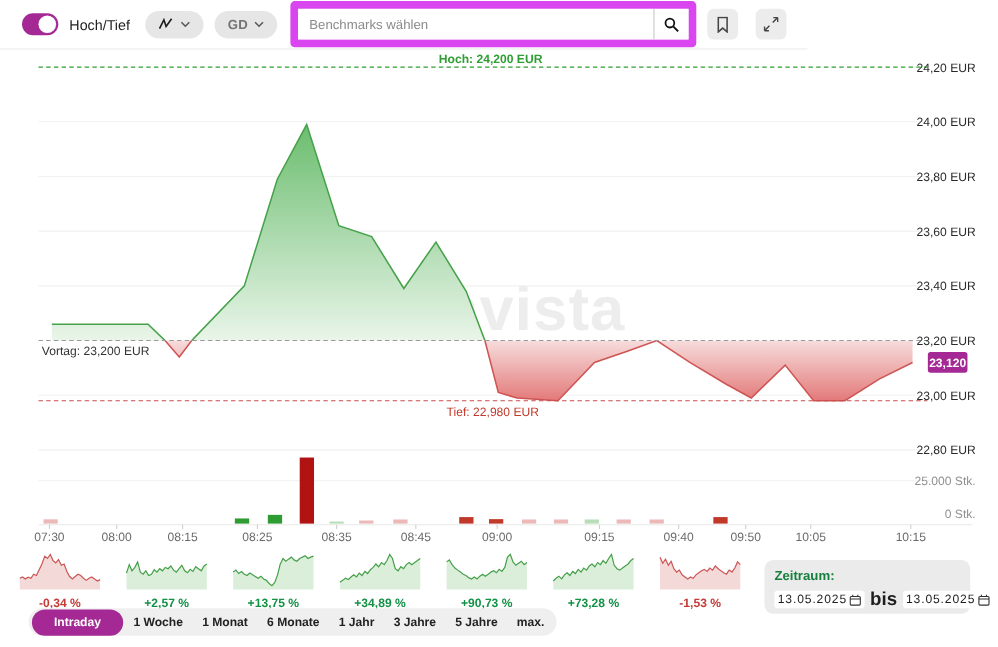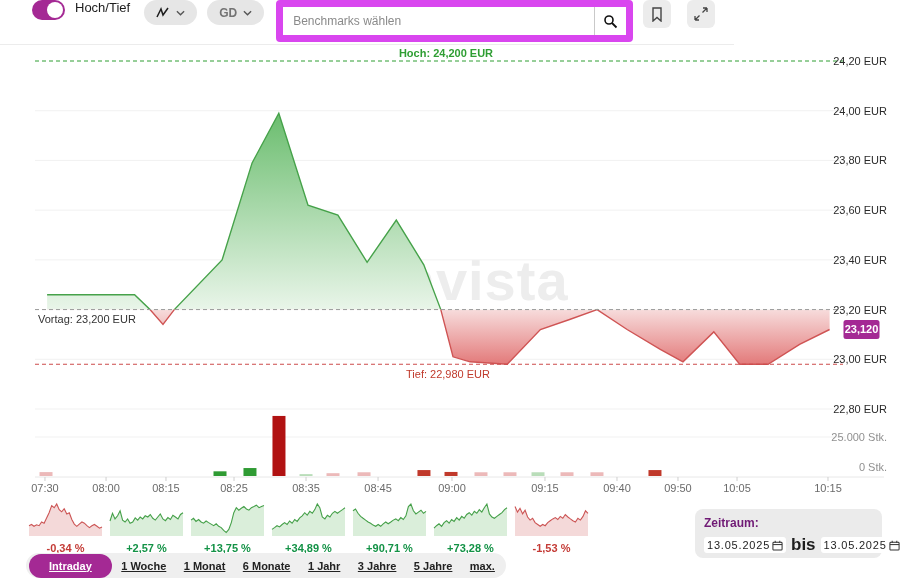--- a/index.html
+++ b/index.html
@@ -1,53 +1,53 @@
 <!DOCTYPE html>
 <html><head>
 <meta charset="utf-8">
 <style>
   html,body{margin:0;padding:0;background:#fff;}
   body{width:907px;height:588px;overflow:hidden;font-family:"Liberation Sans",sans-serif;}
   .app{position:relative;width:907px;height:588px;background:#fff;}
 
   
-  .toolbar{position:absolute;top:0;left:0;width:734px;height:45px;display:flex;
-           gap:10px;padding:0 19px 0 32px;box-sizing:border-box;border-bottom:1px solid #ececec;background:#fff;z-index:5;}
+  .toolbar{position:absolute;top:0;left:0;width:734px;height:45px;display:flex;align-items:center;
+           gap:10px;padding:0 19px 0 20px;box-sizing:border-box;border-bottom:1px solid #ececec;background:#fff;z-index:5;}
   .toggle{width:33px;height:20px;border-radius:11px;background:#a42994;position:relative;flex:none;cursor:pointer;}
   .toggle .knob{position:absolute;right:2px;top:2px;width:16px;height:16px;border-radius:50%;background:#fff;}
   .toggle-label{font-size:13px;color:#1d1d1d;margin-right:4px;}
   .pill{display:flex;align-items:center;gap:6px;background:#e6e6e6;border:none;border-radius:999px;height:25px;
         padding:0 12px;font-size:12px;font-weight:700;color:#737373;cursor:pointer;font-family:inherit;flex:none;}
   .search{flex:1;display:flex;align-items:stretch;height:28px;border:7px solid #d946ef;border-radius:4px;
           background:#fff;overflow:hidden;margin-left:2px;}
   .search input{flex:1;border:none;outline:none;padding:0 10px;font-size:12px;color:#333;font-family:inherit;min-width:0;}
   .search input::placeholder{color:#8a8a8a;}
   .search-btn{width:32px;border:none;border-left:1px solid #c9c9c9;background:#fff;display:flex;align-items:center;justify-content:center;cursor:pointer;}
   .icon-btn{width:28px;height:28px;border:none;border-radius:6px;background:#ececec;display:flex;align-items:center;justify-content:center;cursor:pointer;flex:none;}
   .icon-btn + .icon-btn{margin-left:6px;}
 
   #chart-svg{position:absolute;top:0;left:0;z-index:1;}
 
   
-  .spark-row{position:absolute;top:499px;left:28px;display:flex;gap:6px;z-index:4;}
+  .spark-row{position:absolute;top:499px;left:17px;display:flex;gap:22px;z-index:4;}
   .spark{width:75px;cursor:pointer;}
   .spark .lbl{text-align:center;font-size:11px;font-weight:700;margin-top:1px;}
   .lbl.up{color:#139246;}
   .lbl.down{color:#c43b36;}
 
   
   .tabs{position:absolute;top:553px;left:26px;width:480px;height:25px;background:#efefef;border-radius:999px;
         display:flex;align-items:center;justify-content:space-between;padding:0 3px;box-sizing:border-box;z-index:4;}
-  .tab{border:none;background:transparent;font-size:11px;font-weight:700;color:#222;padding:4px 8px;border-radius:999px;cursor:pointer;font-family:inherit;white-space:nowrap;text-decoration:underline;}
+  .tab{border:none;background:transparent;font-size:11px;font-weight:700;color:#222;padding:4px 8px;border-radius:999px;cursor:pointer;font-family:inherit;white-space:nowrap;}
   .tab.active{background:#a42994;color:#fff;padding:6px 20px;}
 
   
   .panel{position:absolute;top:509px;left:695px;width:187px;height:49px;background:#ebebeb;border-radius:8px;
          padding:7px 9px;box-sizing:border-box;z-index:4;}
-  .panel-title{font-size:12px;font-weight:700;color:#701a75;}
+  .panel-title{font-size:12px;font-weight:700;color:#15803d;}
   .dates{display:flex;align-items:center;gap:5px;margin-top:5px;}
   .date{display:flex;align-items:center;gap:2px;background:#fff;border-radius:3px;padding:2px 3px;cursor:pointer;}
   .date input{border:none;outline:none;width:63px;font-size:11px;letter-spacing:.8px;color:#1d1d1d;font-family:inherit;padding:0;background:transparent;}
   .bis{font-size:17px;font-weight:700;color:#1d1d1d;}
 </style>
 </head>
 <body>
 
 <div class="app">
 
@@ -199,21 +199,21 @@
           <polygon points="1.0,21.1 3.5,19.3 6.0,22.4 8.6,20.5 11.1,23.0 13.6,24.2 16.1,22.0 18.6,23.6 21.1,25.1 23.7,26.7 26.2,24.8 28.7,27.3 31.2,28.6 33.7,31.4 36.2,33.5 38.8,30.4 41.3,23.6 43.8,13.7 46.3,8.7 48.8,11.2 51.3,9.3 53.9,7.5 56.4,10.0 58.9,11.2 61.4,8.7 63.9,7.5 66.4,6.2 69.0,8.7 71.5,7.5 74.0,6.6 74,37 1,37" fill="#daeeda"></polygon>
           <polyline points="1.0,21.1 3.5,19.3 6.0,22.4 8.6,20.5 11.1,23.0 13.6,24.2 16.1,22.0 18.6,23.6 21.1,25.1 23.7,26.7 26.2,24.8 28.7,27.3 31.2,28.6 33.7,31.4 36.2,33.5 38.8,30.4 41.3,23.6 43.8,13.7 46.3,8.7 48.8,11.2 51.3,9.3 53.9,7.5 56.4,10.0 58.9,11.2 61.4,8.7 63.9,7.5 66.4,6.2 69.0,8.7 71.5,7.5 74.0,6.6" fill="none" stroke="#45a049" stroke-width="1.1"></polyline>
         </svg><div class="lbl up">+13,75 %</div></div>
       <div class="spark"><svg width="75" height="38" viewBox="0 0 75 38">
           <polygon points="1.0,30.4 3.5,28.6 6.0,26.7 8.6,27.9 11.1,25.5 13.6,23.6 16.1,25.5 18.6,22.0 21.1,24.2 23.7,20.5 26.2,22.4 28.7,18.9 31.2,16.8 33.7,13.7 36.2,16.2 38.8,12.4 41.3,14.3 43.8,10.6 46.3,5.0 48.8,8.7 51.3,18.0 53.9,19.9 56.4,16.2 58.9,18.0 61.4,14.3 63.9,12.4 66.4,14.3 69.0,12.4 71.5,10.6 74.0,8.7 74,37 1,37" fill="#daeeda"></polygon>
           <polyline points="1.0,30.4 3.5,28.6 6.0,26.7 8.6,27.9 11.1,25.5 13.6,23.6 16.1,25.5 18.6,22.0 21.1,24.2 23.7,20.5 26.2,22.4 28.7,18.9 31.2,16.8 33.7,13.7 36.2,16.2 38.8,12.4 41.3,14.3 43.8,10.6 46.3,5.0 48.8,8.7 51.3,18.0 53.9,19.9 56.4,16.2 58.9,18.0 61.4,14.3 63.9,12.4 66.4,14.3 69.0,12.4 71.5,10.6 74.0,8.7" fill="none" stroke="#45a049" stroke-width="1.1"></polyline>
         </svg><div class="lbl up">+34,89 %</div></div>
       <div class="spark"><svg width="75" height="38" viewBox="0 0 75 38">
           <polygon points="1.0,11.8 3.5,10.0 6.0,14.3 8.6,17.4 11.1,19.3 13.6,21.1 16.1,23.0 18.6,24.2 21.1,26.1 23.7,27.3 26.2,25.5 28.7,27.3 31.2,24.8 33.7,23.0 36.2,24.8 38.8,23.0 41.3,21.1 43.8,19.9 46.3,21.7 48.8,18.6 51.3,20.5 53.9,16.8 56.4,7.5 58.9,5.0 61.4,11.8 63.9,14.9 66.4,13.1 69.0,11.2 71.5,14.3 74.0,12.4 74,37 1,37" fill="#daeeda"></polygon>
           <polyline points="1.0,11.8 3.5,10.0 6.0,14.3 8.6,17.4 11.1,19.3 13.6,21.1 16.1,23.0 18.6,24.2 21.1,26.1 23.7,27.3 26.2,25.5 28.7,27.3 31.2,24.8 33.7,23.0 36.2,24.8 38.8,23.0 41.3,21.1 43.8,19.9 46.3,21.7 48.8,18.6 51.3,20.5 53.9,16.8 56.4,7.5 58.9,5.0 61.4,11.8 63.9,14.9 66.4,13.1 69.0,11.2 71.5,14.3 74.0,12.4" fill="none" stroke="#45a049" stroke-width="1.1"></polyline>
-        </svg><div class="lbl up">+90,71 %</div></div>
+        </svg><div class="lbl up">+90,73 %</div></div>
       <div class="spark"><svg width="75" height="38" viewBox="0 0 75 38">
           <polygon points="1.0,29.2 3.5,26.7 6.0,24.8 8.6,27.3 11.1,23.6 13.6,21.7 16.1,24.2 18.6,20.5 21.1,22.4 23.7,18.6 26.2,21.1 28.7,17.4 31.2,19.3 33.7,15.5 36.2,13.7 38.8,16.2 41.3,12.4 43.8,14.3 46.3,10.6 48.8,13.1 51.3,8.7 53.9,5.0 56.4,14.9 58.9,18.0 61.4,19.3 63.9,17.4 66.4,15.5 69.0,13.7 71.5,10.6 74.0,8.7 74,37 1,37" fill="#daeeda"></polygon>
           <polyline points="1.0,29.2 3.5,26.7 6.0,24.8 8.6,27.3 11.1,23.6 13.6,21.7 16.1,24.2 18.6,20.5 21.1,22.4 23.7,18.6 26.2,21.1 28.7,17.4 31.2,19.3 33.7,15.5 36.2,13.7 38.8,16.2 41.3,12.4 43.8,14.3 46.3,10.6 48.8,13.1 51.3,8.7 53.9,5.0 56.4,14.9 58.9,18.0 61.4,19.3 63.9,17.4 66.4,15.5 69.0,13.7 71.5,10.6 74.0,8.7" fill="none" stroke="#45a049" stroke-width="1.1"></polyline>
         </svg><div class="lbl up">+73,28 %</div></div>
       <div class="spark"><svg width="75" height="38" viewBox="0 0 75 38">
           <polygon points="1.0,7.5 3.5,13.1 6.0,9.3 8.6,14.9 11.1,11.2 13.6,18.0 16.1,21.1 18.6,19.3 21.1,23.6 23.7,25.5 26.2,27.3 28.7,25.5 31.2,26.7 33.7,23.6 36.2,21.7 38.8,19.9 41.3,18.6 43.8,20.5 46.3,17.4 48.8,19.3 51.3,15.5 53.9,18.0 56.4,19.9 58.9,21.7 61.4,23.0 63.9,19.3 66.4,21.1 69.0,17.4 71.5,11.8 74.0,14.3 74,37 1,37" fill="#f4d9d9"></polygon>
           <polyline points="1.0,7.5 3.5,13.1 6.0,9.3 8.6,14.9 11.1,11.2 13.6,18.0 16.1,21.1 18.6,19.3 21.1,23.6 23.7,25.5 26.2,27.3 28.7,25.5 31.2,26.7 33.7,23.6 36.2,21.7 38.8,19.9 41.3,18.6 43.8,20.5 46.3,17.4 48.8,19.3 51.3,15.5 53.9,18.0 56.4,19.9 58.9,21.7 61.4,23.0 63.9,19.3 66.4,21.1 69.0,17.4 71.5,11.8 74.0,14.3" fill="none" stroke="#cc5555" stroke-width="1.1"></polyline>
         </svg><div class="lbl down">-1,53 %</div></div>
     </div>
 

